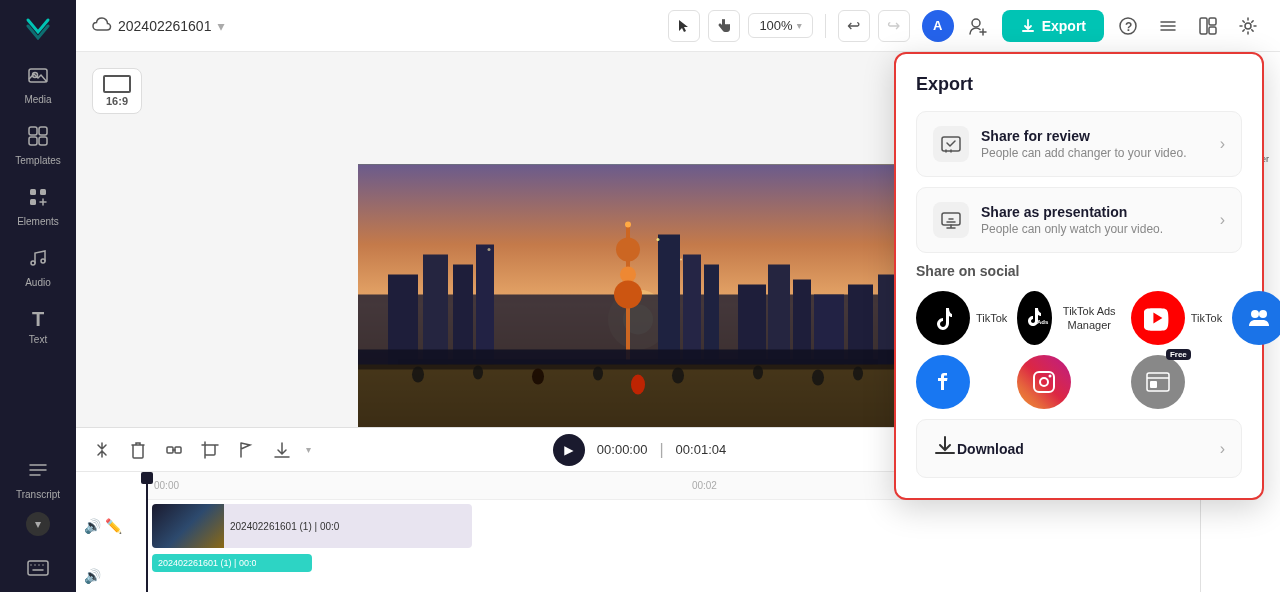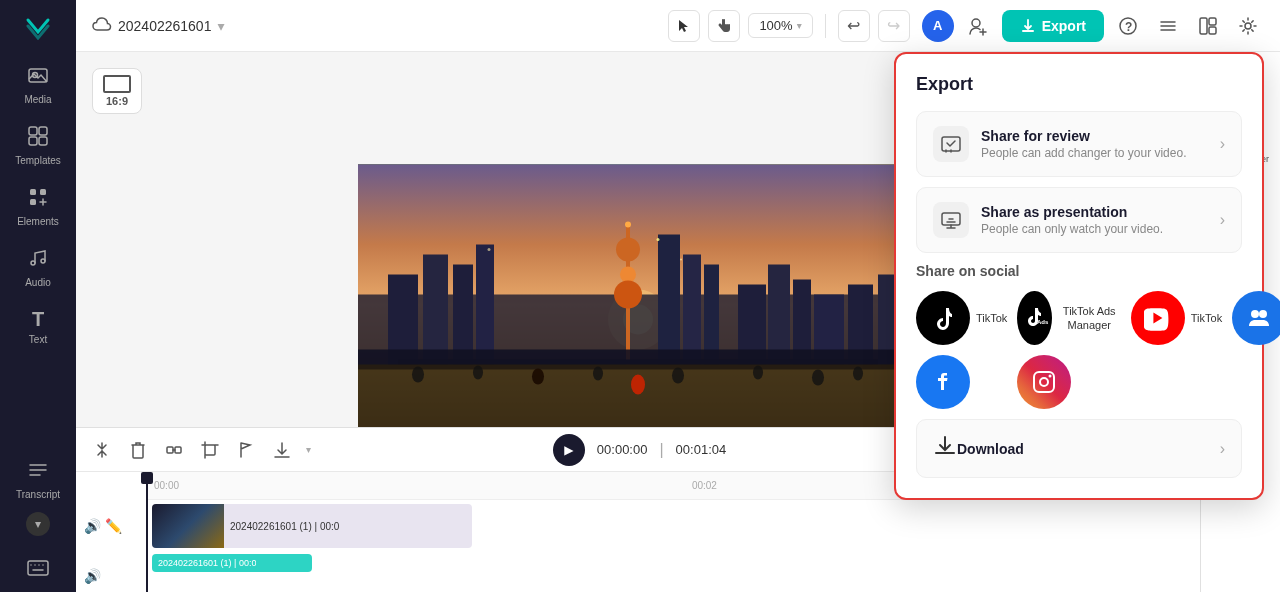--- a/index.html
+++ b/index.html
@@ -791,20 +791,31 @@
       <div class="social-icon" style="background:linear-gradient(45deg,#f09433,#e6683c,#dc2743,#cc2366,#bc1888);">
         <svg width="26" height="26" viewBox="0 0 26 26" fill="white">
           <rect x="3" y="3" width="20" height="20" rx="5" stroke="white" stroke-width="2" fill="none"></rect>
           <circle cx="13" cy="13" r="4" stroke="white" stroke-width="2" fill="none"></circle>
           <circle cx="19" cy="7" r="1.5" fill="white"></circle>
         </svg>
       </div>
       <span class="social-label"></span>
     </div>
 
+    <div class="social-item">
+      <div class="social-icon" style="background:#888;position:relative;">
+        <svg width="26" height="26" viewBox="0 0 26 26" fill="white">
+          <rect x="2" y="4" width="22" height="18" rx="2" stroke="white" stroke-width="1.5" fill="none"></rect>
+          <line x1="2" y1="9" x2="24" y2="9" stroke="white" stroke-width="1.5"></line>
+          <rect x="5" y="12" width="7" height="7" rx="1" fill="white"></rect>
+        </svg>
+        <div style="position:absolute;top:-6px;right:-6px;background:#1a1a2e;color:#fff;font-size:8px;font-weight:700;border-radius:4px;padding:1px 4px;white-space:nowrap;">Free</div>
+      </div>
+      <span class="social-label"></span>
+    </div>
   </div>
 
   <div class="download-option">
     <div class="download-left">
       <span class="download-icon">
         <svg width="24" height="24" viewBox="0 0 24 24" fill="none">
           <path d="M12 3 L12 15 M7 11 L12 16 L17 11" stroke="#333" stroke-width="2" stroke-linecap="round" fill="none"></path>
           <path d="M3 19 L21 19" stroke="#333" stroke-width="2" stroke-linecap="round"></path>
         </svg>
       </span>

